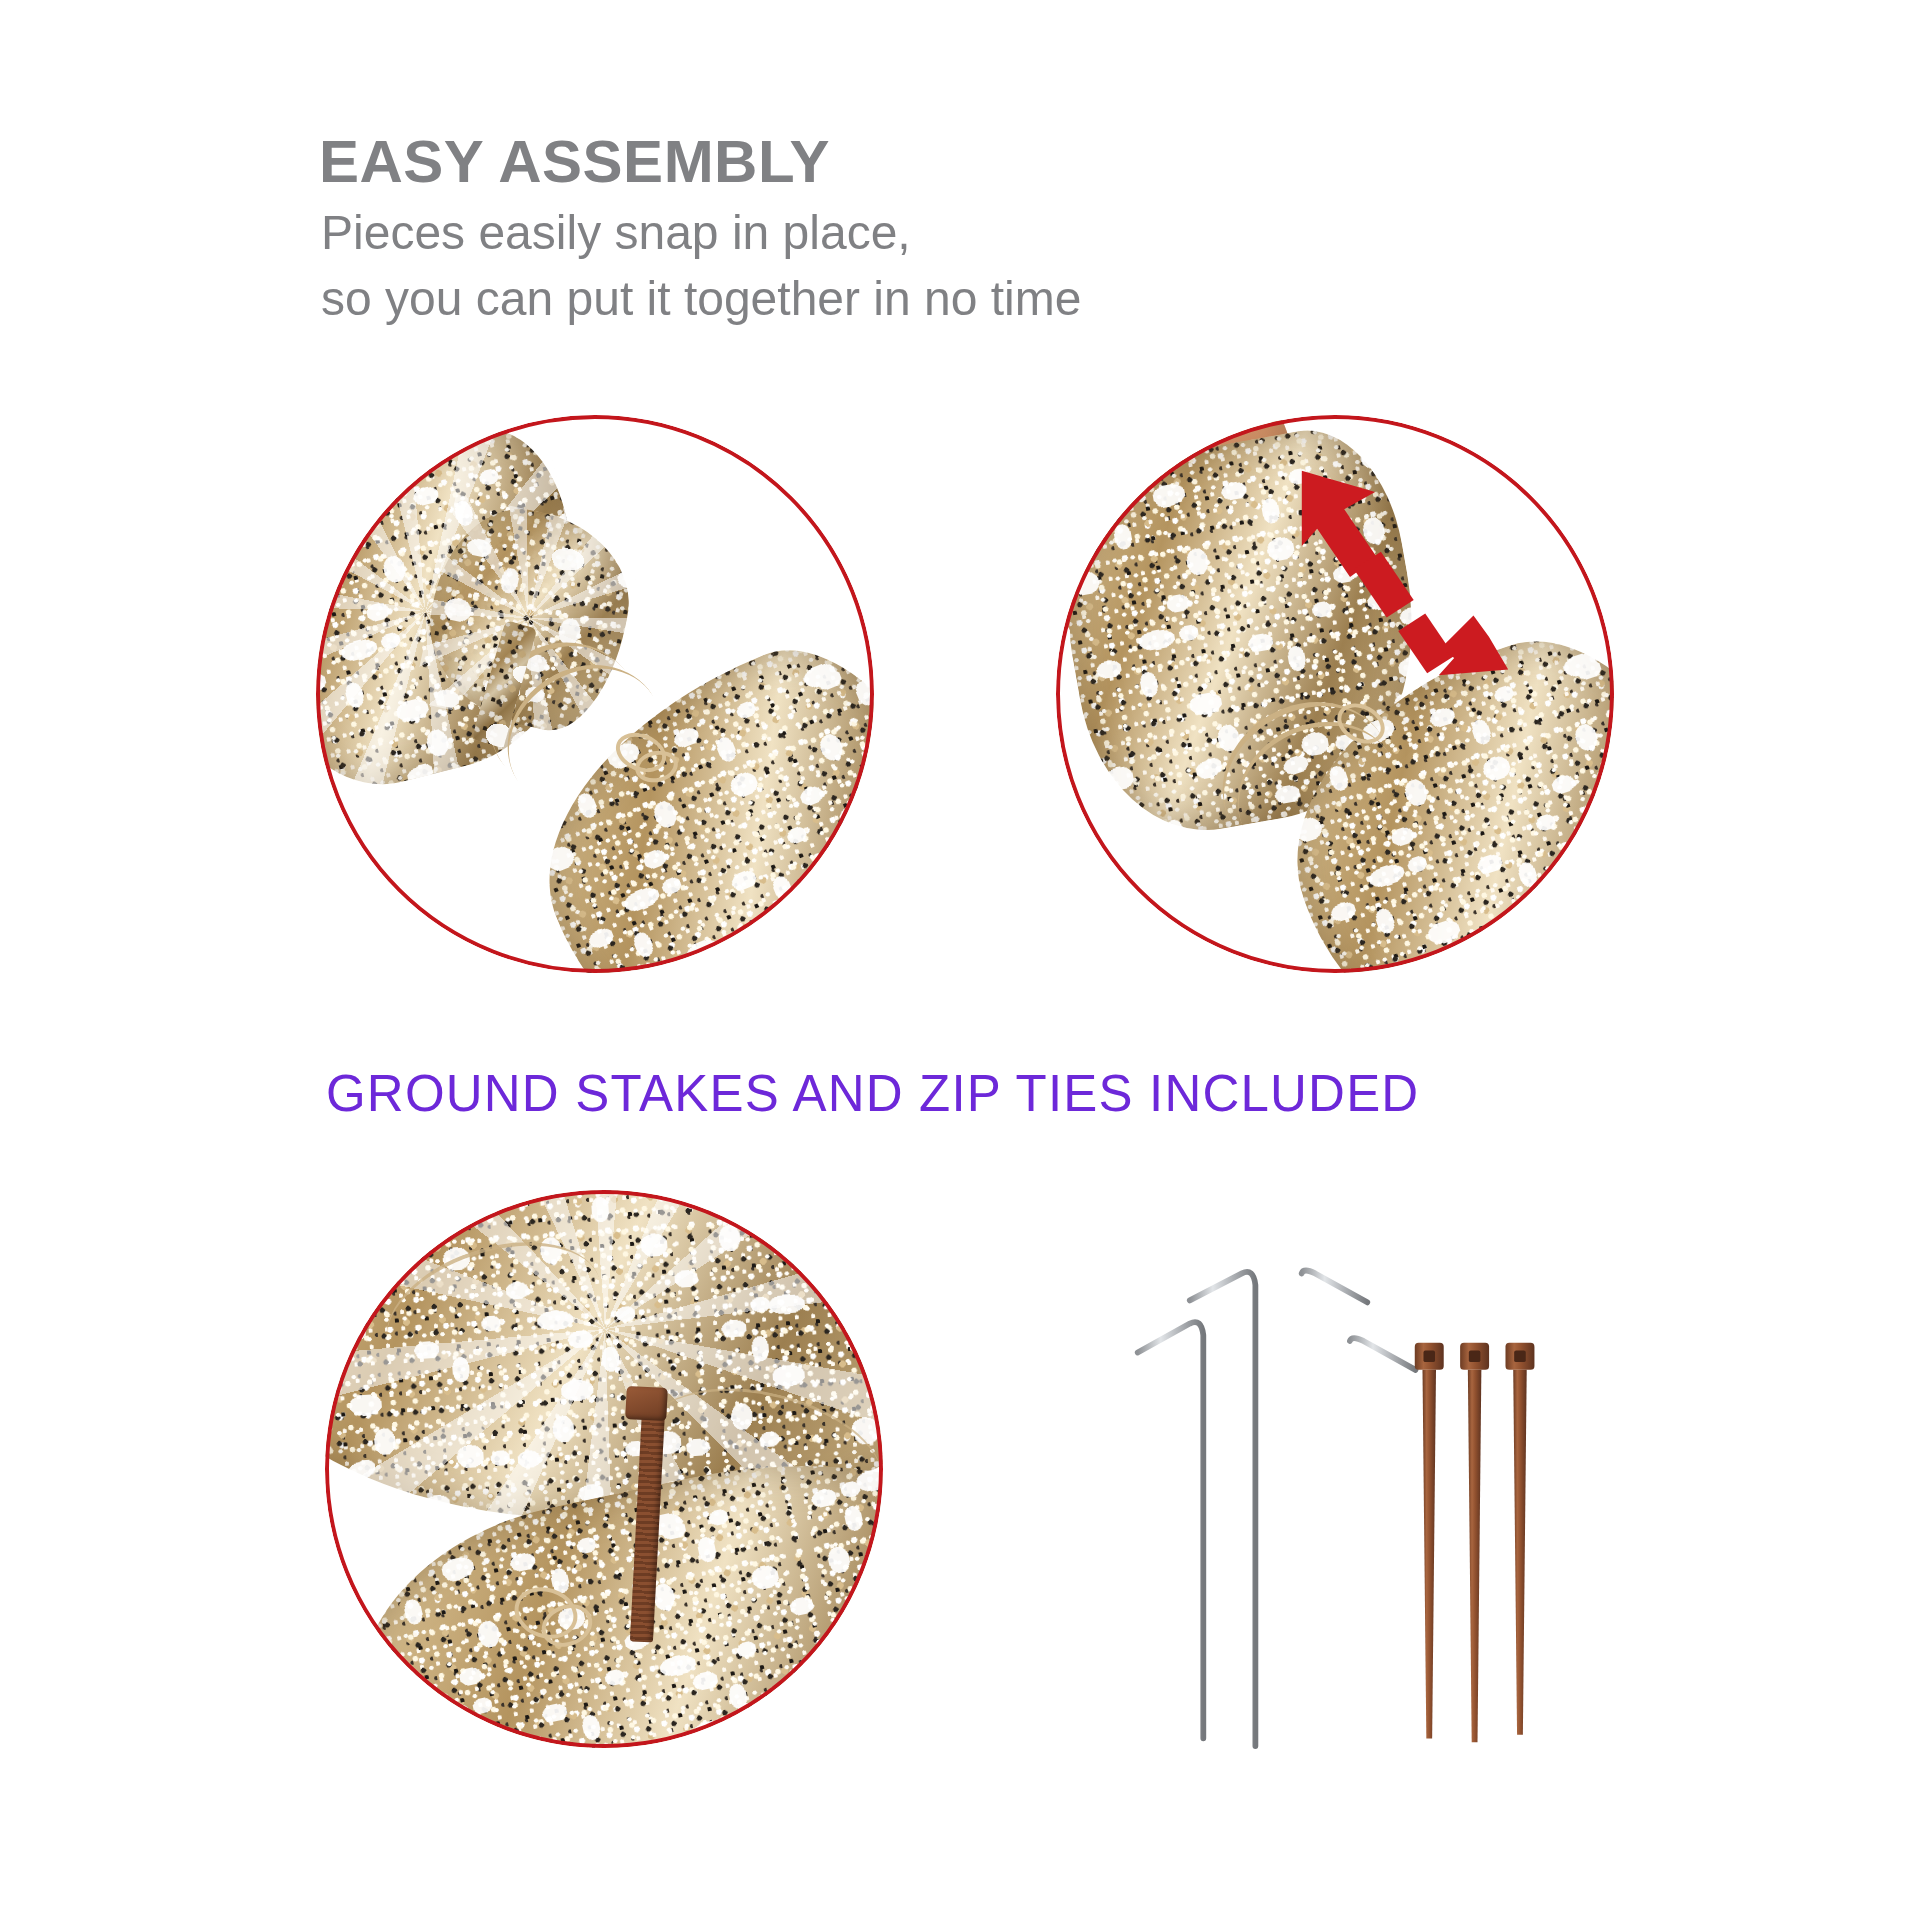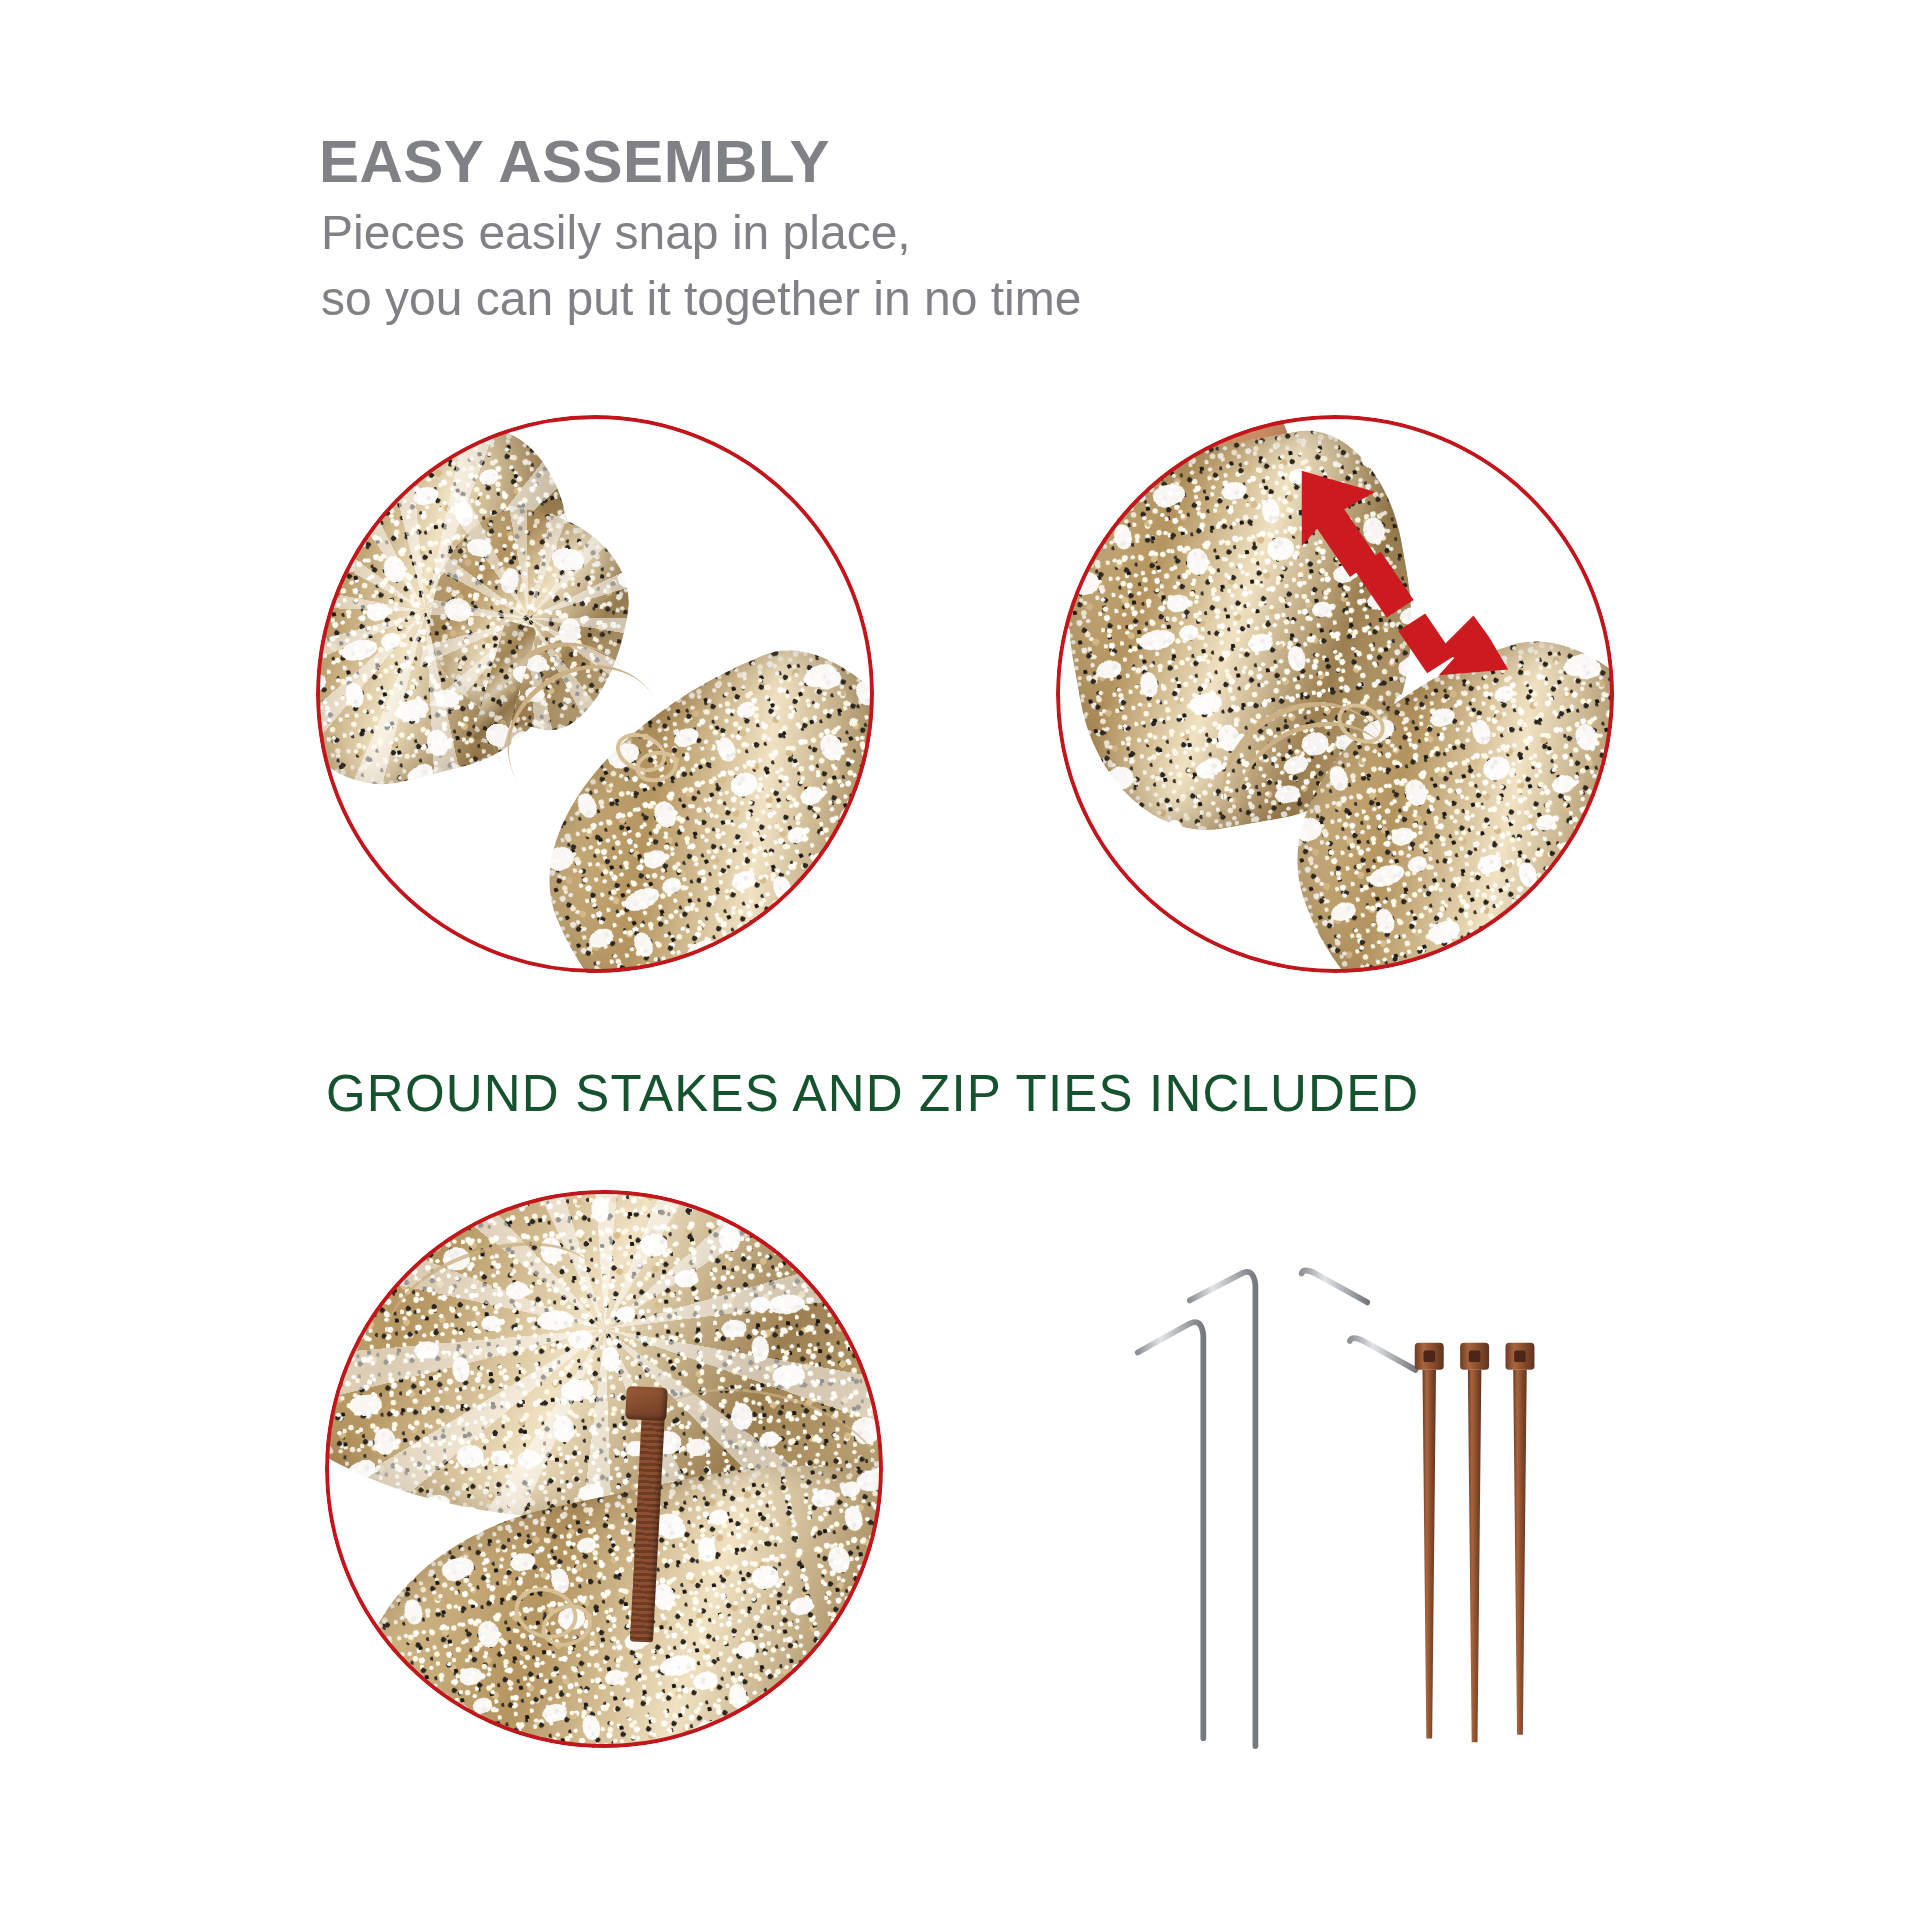--- a/index.html
+++ b/index.html
@@ -49,21 +49,21 @@
   .subline.l1 { top: 209px; }
   .subline.l2 { top: 275px; }
 
   .section-heading {
     position: absolute;
     left: 326px;
     top: 1068px;
     font-size: 51px;
     font-weight: 400;
     letter-spacing: 1.2px;
-    color: #14532d;
+    color: #6d28d9;
     line-height: 1.0;
     white-space: nowrap;
   }
 
   
   .callout {
     position: absolute;
     border-radius: 50%;
     overflow: hidden;
     box-sizing: border-box;

